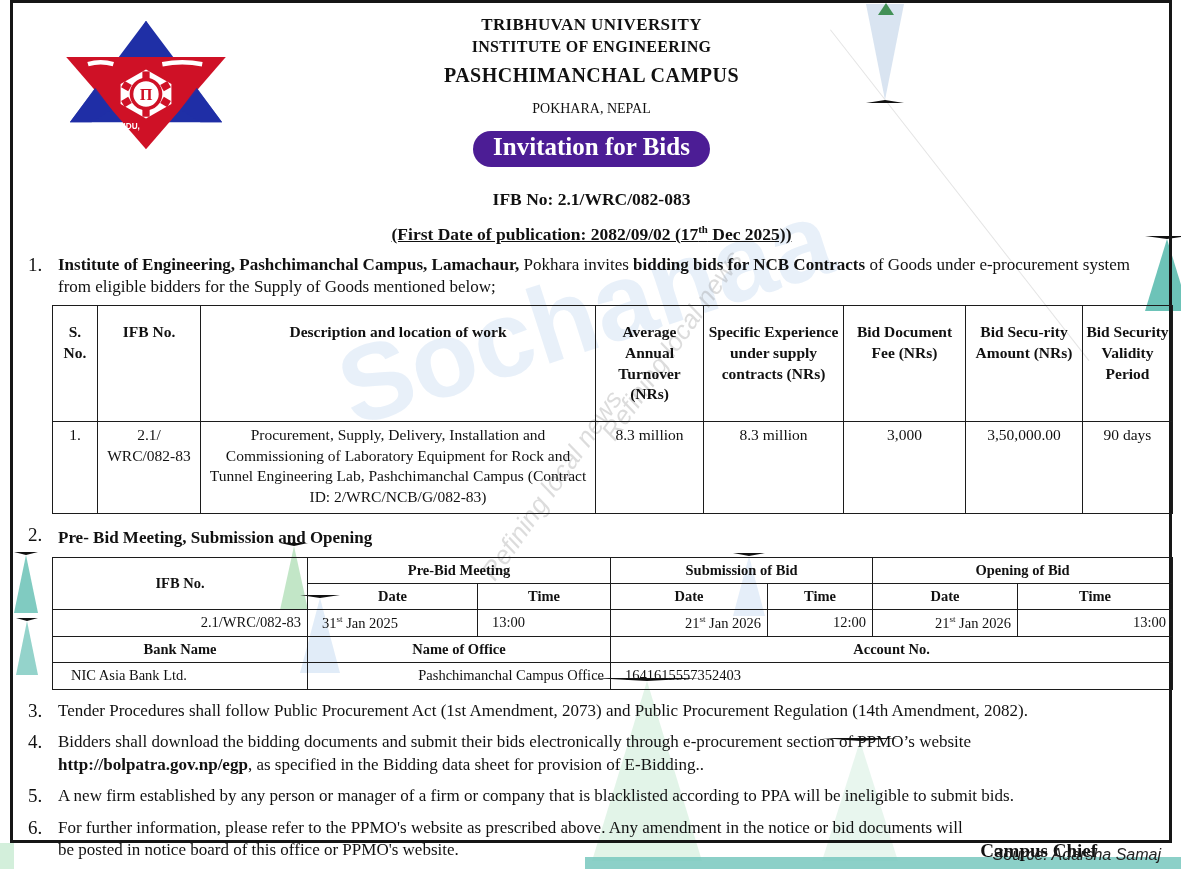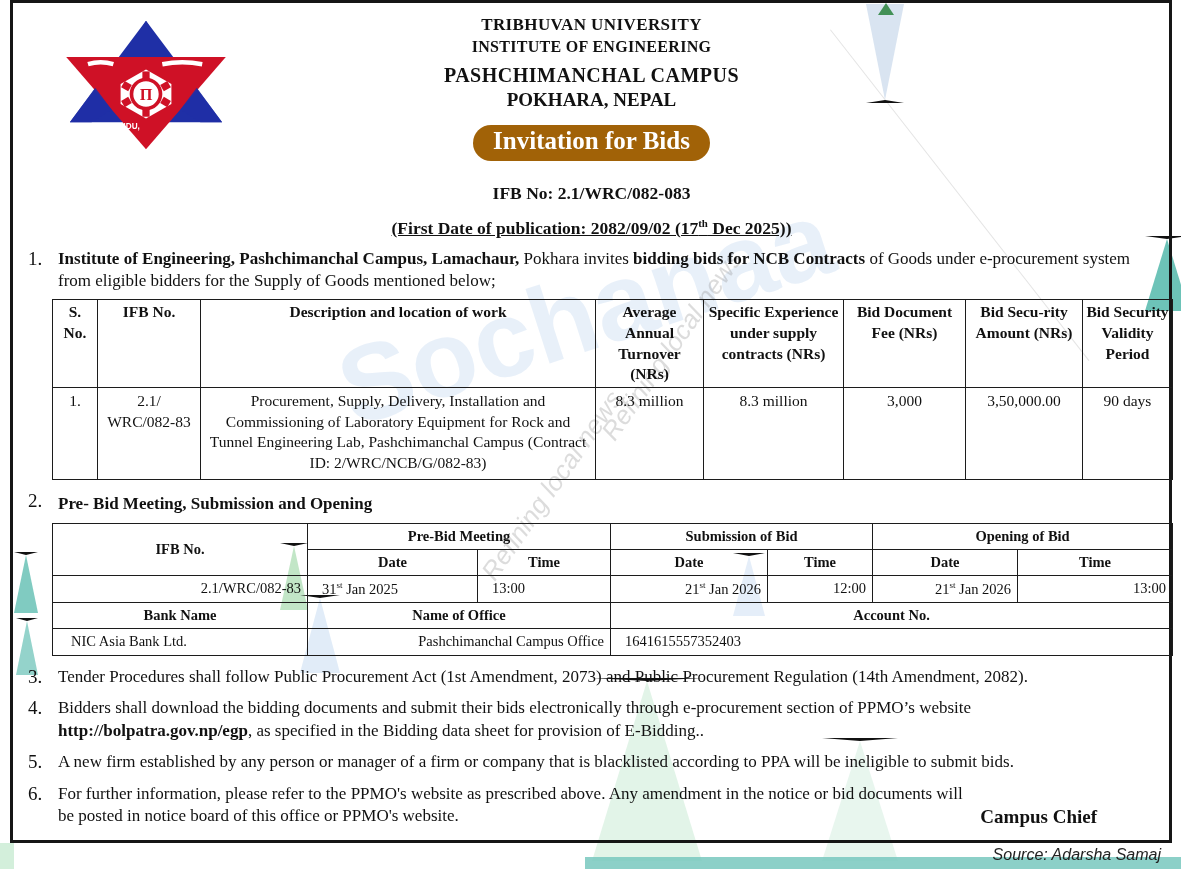--- a/index.html
+++ b/index.html
@@ -52,43 +52,43 @@
     background:transparent;
     padding:6px 14px 0 15px;
   }
 
   
   .hdr { position:relative; text-align:center; }
   .logo { position:absolute; left:22px; top:2px; width:192px; height:136px; }
   .hdr-l1 { font-weight:bold; font-size:17px; letter-spacing:.4px; margin-top:6px; }
   .hdr-l2 { font-weight:bold; font-size:16px; letter-spacing:.3px; margin-top:3px; }
   .hdr-l3 { font-weight:bold; font-size:20px; letter-spacing:.5px; margin-top:8px; }
-  .hdr-l4 { font-weight:bold; font-size:19px; margin-top:2px; }
+  .hdr-l4 { font-weight:normal; font-size:14px; margin-top:14px; }
 
   .badge-row { display:flex; justify-content:center; margin-top:14px; }
   .badge {
-    background:#a16207; color:#fff; font-weight:bold; font-size:25px;
+    background:#4c1d95; color:#fff; font-weight:bold; font-size:25px;
     padding:2px 20px 6px 20px; border-radius:22px;
   }
   .ifb-line { text-align:center; font-weight:bold; font-size:17.5px; margin-top:22px; }
   .pub-line { text-align:center; font-weight:bold; font-size:17.5px; margin-top:13px; text-decoration:underline; }
   sup { font-size:62%; vertical-align:super; }
 
   
   .item { display:flex; margin-top:9px; }
   .item .no { width:30px; flex:0 0 30px; font-size:19px; padding-top:0; }
   .item .body { flex:1; font-size:17px; line-height:1.32; padding-right:2px; }
   .b { font-weight:bold; }
   .item2-title { font-weight:bold; font-size:15.5px; padding-top:3px; }
 
   
   table { border-collapse:collapse; margin-left:24px; width:1120px; table-layout:fixed; }
   th, td { border:1.6px solid #1c1c1c; }
   .t1 { margin-top:6px; }
-  .t1 th { font-size:15.5px; font-weight:bold; vertical-align:top; text-align:center; padding:2px 3px; line-height:1.35; height:88px; }
+  .t1 th { font-size:15.5px; font-weight:bold; vertical-align:top; text-align:center; padding:16px 3px; line-height:1.35; height:88px; }
   .t1 td { font-size:15.5px; vertical-align:top; text-align:center; padding:3px 6px; line-height:1.32; height:92px; }
   .t2 { margin-top:7px; }
   .t2 th { font-size:14.5px; font-weight:bold; text-align:center; padding:3px 6px; height:26px; }
   .t2 td { font-size:14.5px; text-align:right; padding:3px 6px; height:27px; }
   .t2 td.al, .t2 th.al { text-align:left; padding-left:14px; }
   .t2 td.al2 { text-align:left; padding-left:18px; }
 
   .item6-wrap { position:relative; }
   .sig { position:absolute; right:58px; bottom:-1px; font-weight:bold; font-size:19px; }
 

